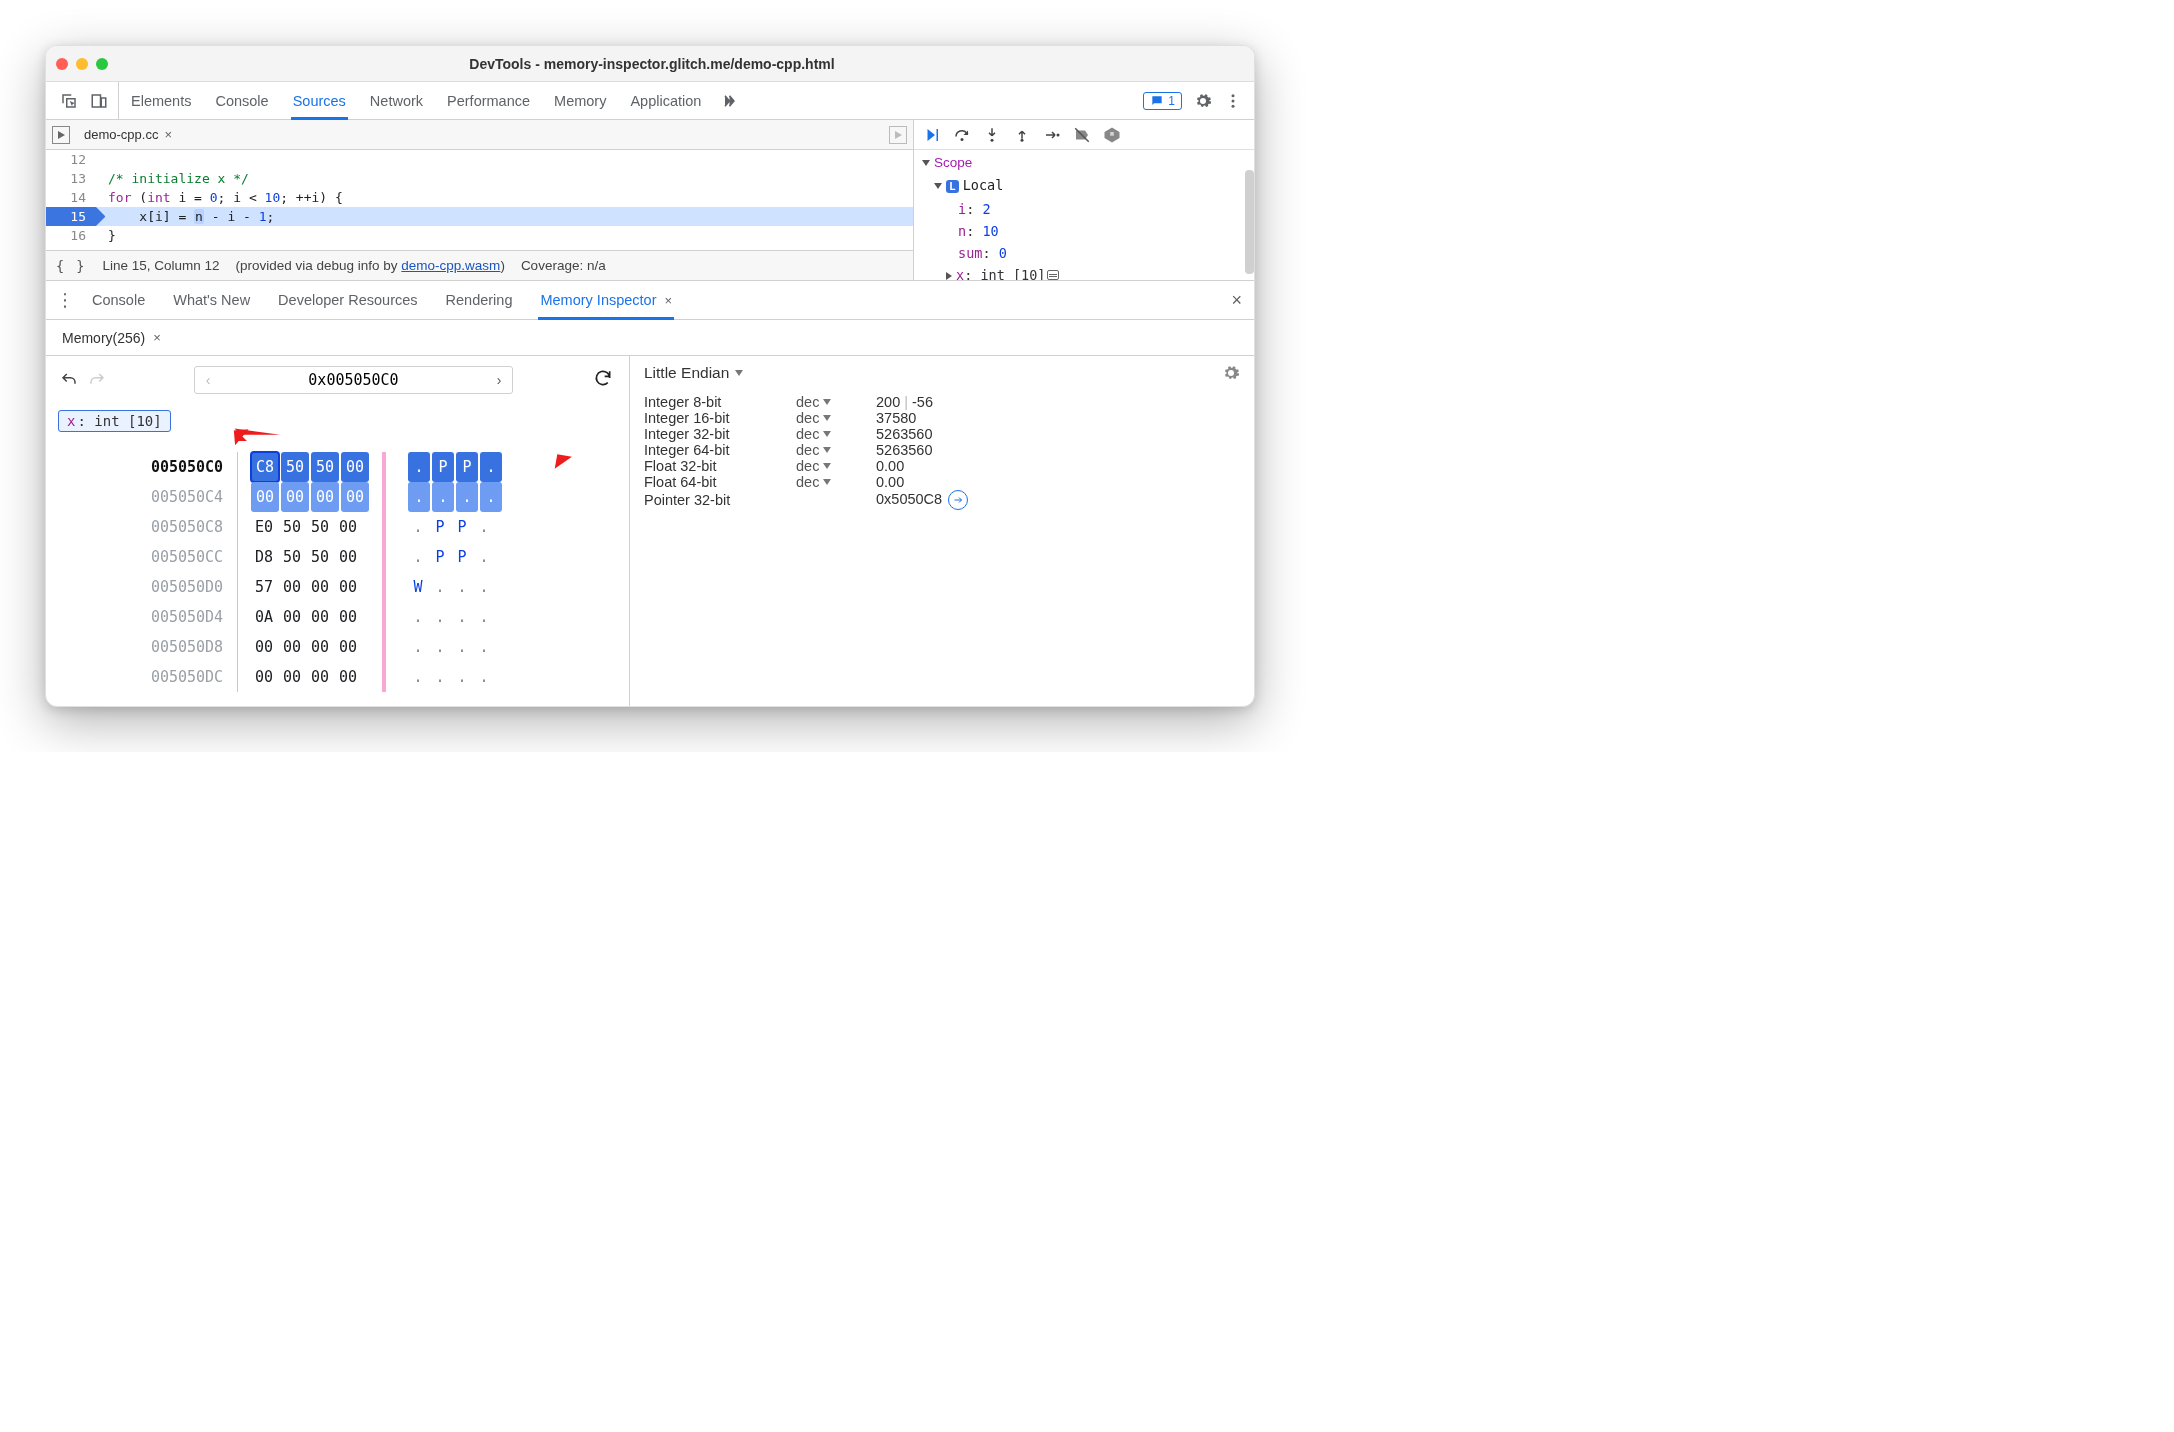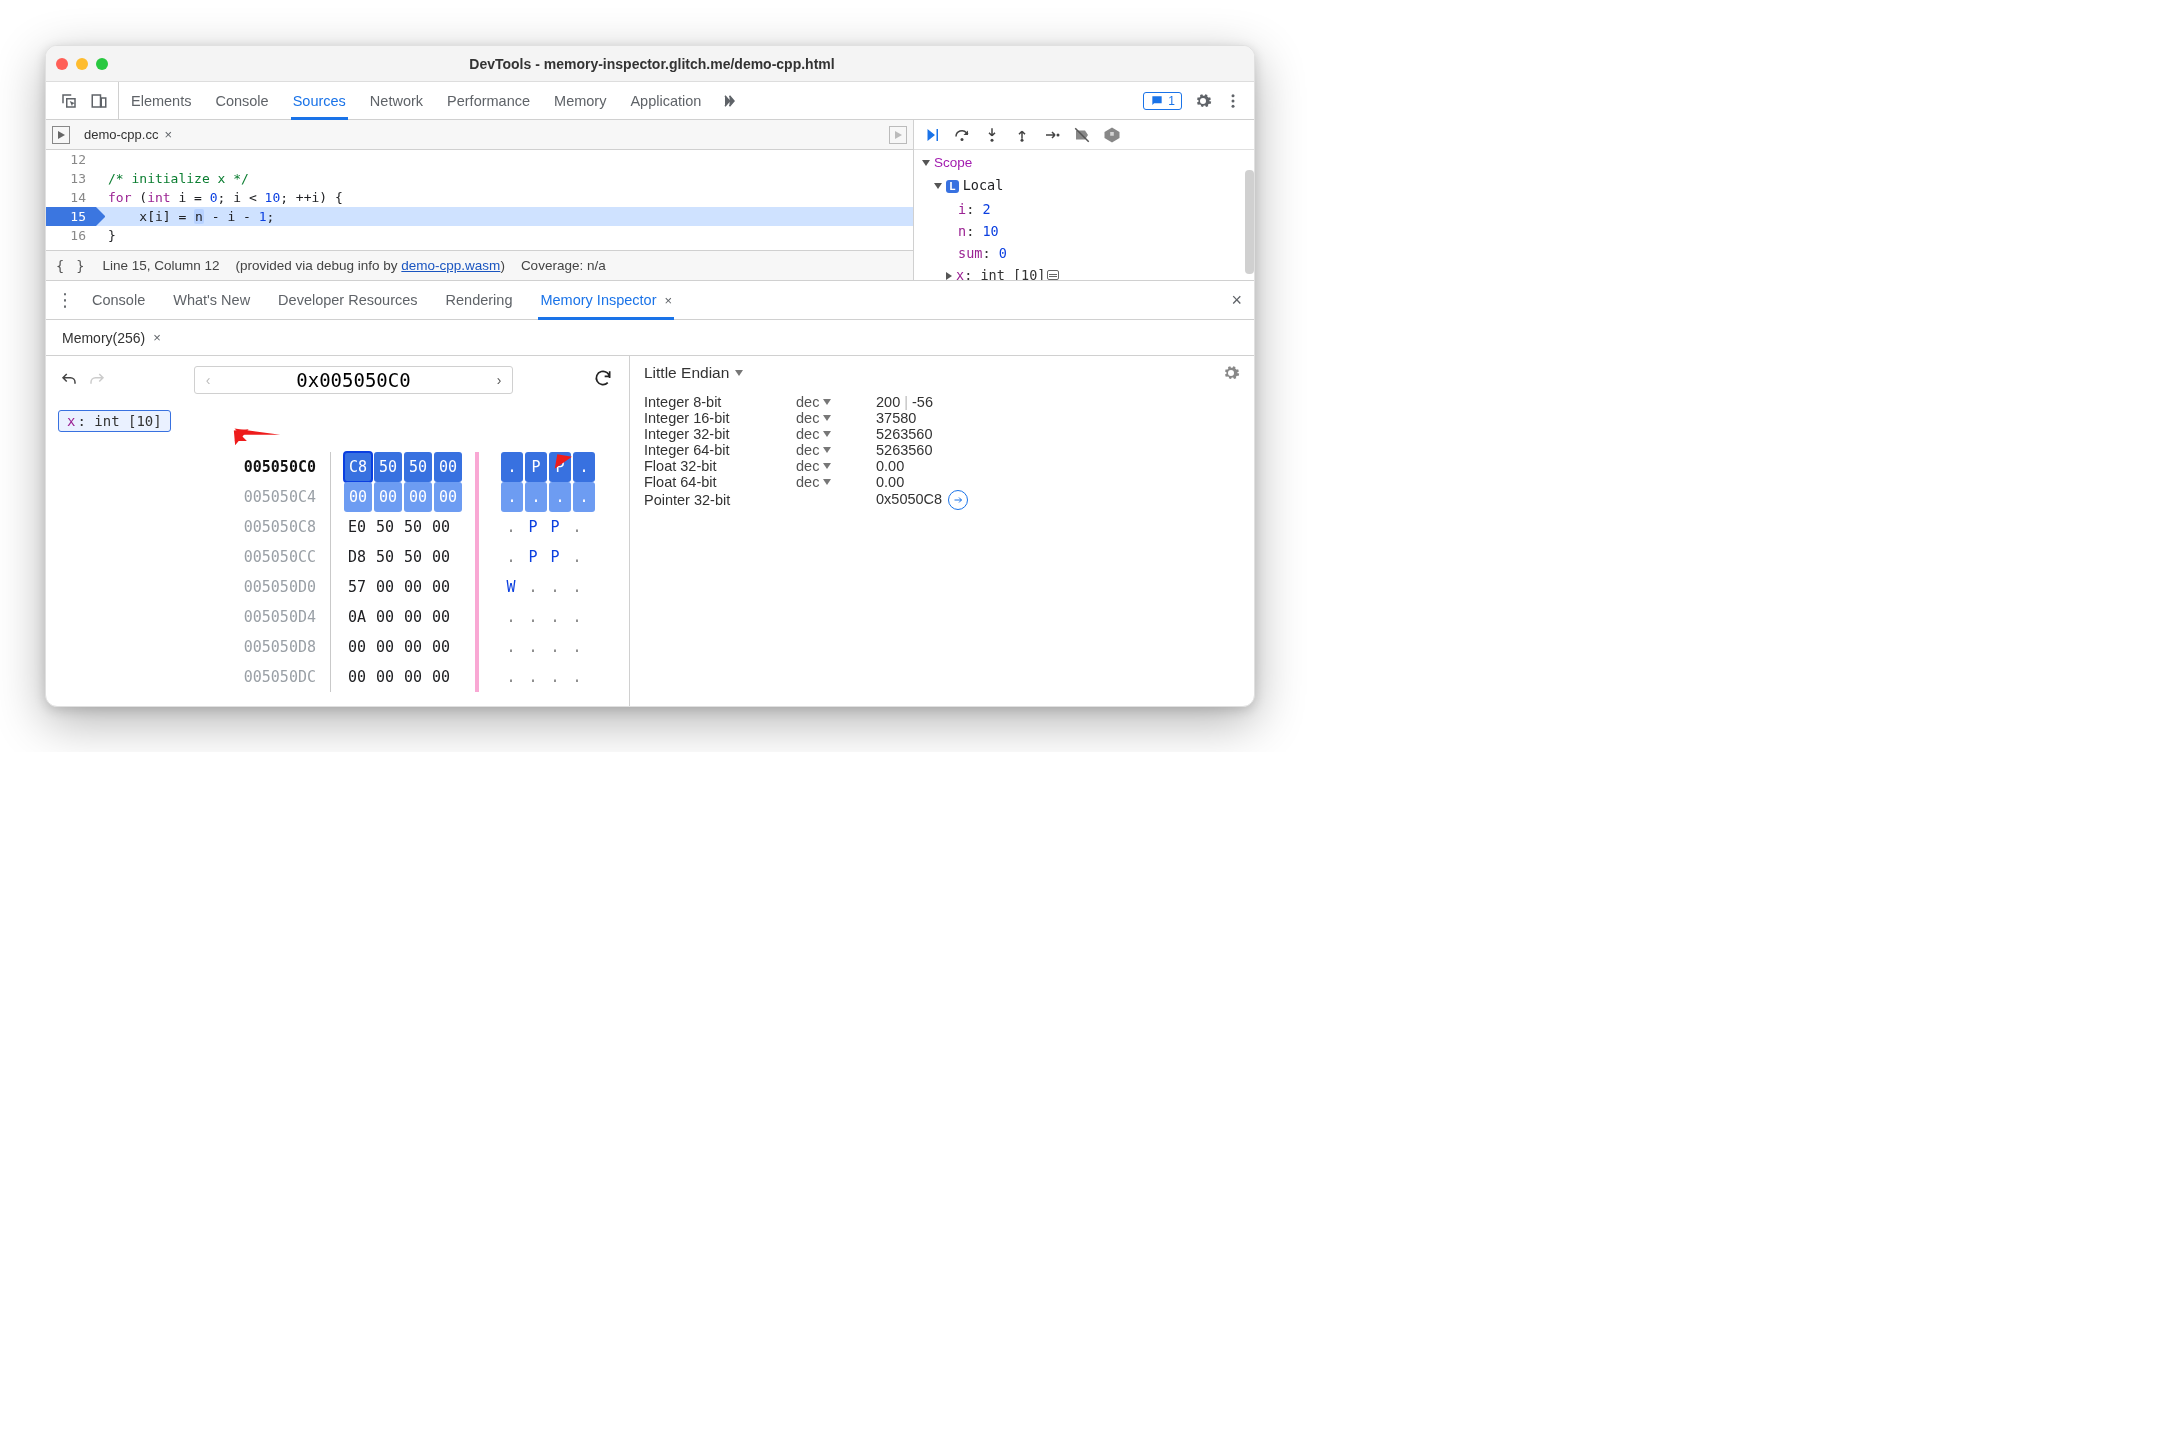--- a/index.html
+++ b/index.html
@@ -97,26 +97,26 @@
   .memtab-row { height:36px; border-bottom:1px solid #d0d0d0; display:flex; align-items:center; padding:0 10px; gap:8px; font-size:14px;}
   .memtab { display:flex; align-items:center; gap:8px; padding:3px 6px; color:#333;}
 
   .mi-body { display:flex; height:350px;}
   .mi-left { width:584px; border-right:1px solid #d0d0d0; padding:10px 12px; position:relative;}
   .mi-addrbar { display:flex; align-items:center; gap:6px;}
   .ub,.rb { width:22px; height:22px; display:flex;align-items:center;justify-content:center; color:#5f6368;}
   .rb.dis{color:#c0c0c0;}
   .addr-input-wrap { flex:1; display:flex; align-items:center; border:1px solid #d0d0d0; border-radius:3px; height:28px; margin:0 68px 0 80px;}
   .addr-input-wrap .nav-l { width:26px; text-align:center; color:#bbb; font-size:14px;}
-  .addr-input { flex:1; text-align:center; font-family:Menlo,monospace; font-size:19px; border:none; outline:none; background:transparent;}
+  .addr-input { flex:1; text-align:center; font-family:Menlo,monospace; font-size:15px; border:none; outline:none; background:transparent;}
   .addr-input-wrap .nav-r { width:26px; text-align:center; color:#555; font-size:14px; cursor:pointer;}
   .refresh { width:24px;height:24px; color:#333; margin-left:6px;}
   .chip { display:inline-flex; align-items:center; gap:2px; border:1.5px solid #3871e0; background:#eaf1ff; border-radius:3px; padding:2px 8px; font-family:Menlo,monospace; font-size:14px; margin-top:16px; color:#333;}
   .chip .cx { color:#9b2393;}
-  .hexgrid { margin-top:20px; font-family:Menlo,Consolas,monospace; font-size:15px; line-height:30px; display:flex; gap:0; justify-content:flex-end;}
+  .hexgrid { margin-top:20px; font-family:Menlo,Consolas,monospace; font-size:15px; line-height:30px; display:flex; gap:0; justify-content:center;}
   .col-addr { color:#9aa0a6; text-align:right; padding-right:14px;}
   .col-addr .a0 { color:#111; font-weight:700;}
   .col-hex { border-left:1px solid #c9c9c9; padding:0 12px;}
   .col-asc { border-left:4px solid #f9a8d4; padding:0 21px;}
   .hexcell { display:inline-block; width:28px; text-align:center;}
   .asccell { display:inline-block; width:22px; text-align:center;}
   .row0 .hexcell, .row0 .asccell { background:#3871e0; color:#fff; border-radius:3px; margin:0 1px;}
   .row0 .hexcell:first-child { outline:2px solid #0b3fe0; outline-offset:-1px;}
   .row1 .hexcell, .row1 .asccell { background:#6d9cf2; color:#fff; border-radius:3px; margin:0 1px;}
   .asc-p { color:#0b3fe0; }

